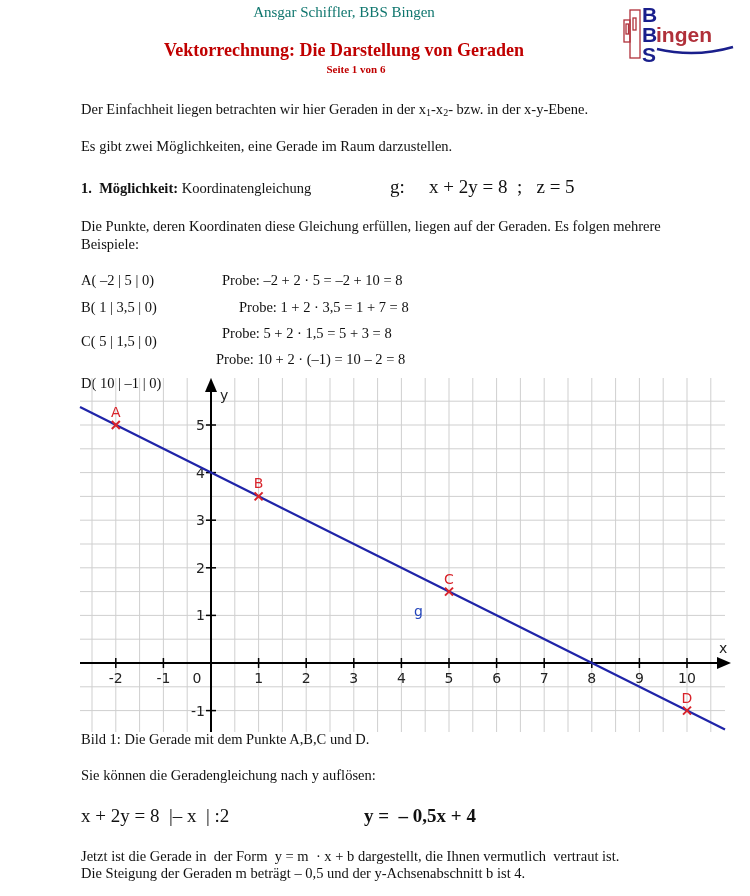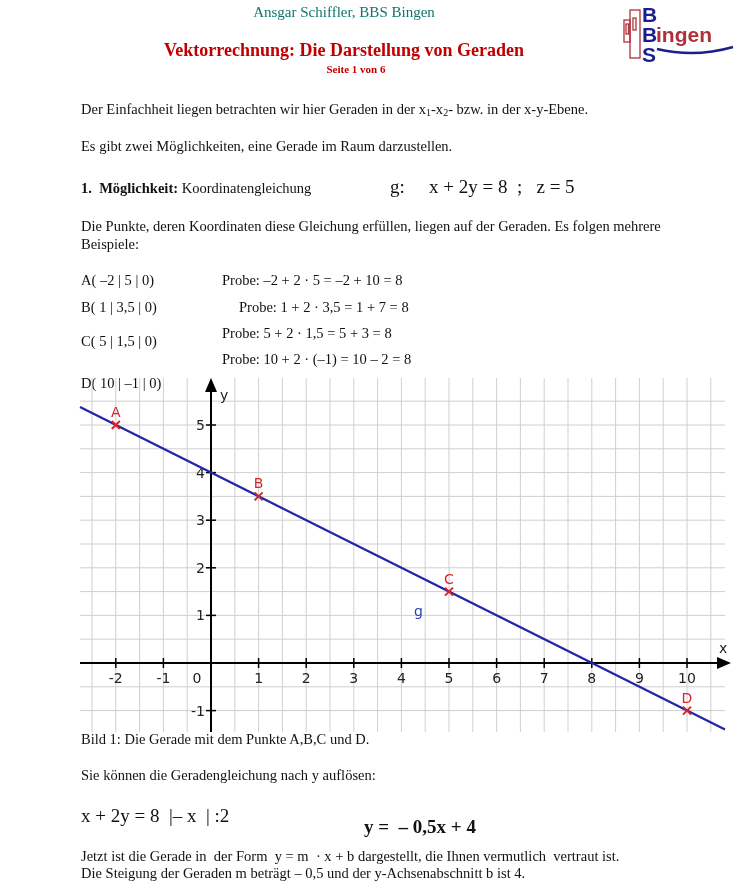--- a/index.html
+++ b/index.html
@@ -54,21 +54,21 @@
 <div class="abs p" style="top:218px;">Die Punkte, deren Koordinaten diese Gleichung erfüllen, liegen auf der Geraden. Es folgen mehrere</div>
 <div class="abs p" style="top:236px;">Beispiele:</div>
 
 <div class="abs p" style="top:272px;">A( –2 | 5 | 0)</div>
 <div class="abs p" style="left:222px; top:272px;">Probe: –2 + 2 · 5 = –2 + 10 = 8</div>
 <div class="abs p" style="top:299px;">B( 1 | 3,5 | 0)</div>
 <div class="abs p" style="left:222px; top:299px;margin-left:17px;">Probe: 1 + 2 · 3,5 = 1 + 7 = 8</div>
 <div class="abs p" style="top:333px;">C( 5 | 1,5 | 0)</div>
 <div class="abs p" style="left:222px; top:325px;">Probe: 5 + 2 · 1,5 = 5 + 3 = 8</div>
 <div class="abs p" style="top:351px;margin-top:24px;">D( 10 | –1 | 0)</div>
-<div class="abs p" style="left:222px; top:351px;">Probe: 10 + 2 · (–1) = 10 – 2  = 8</div>
+<div class="abs p" style="left:216px; top:351px;">Probe: 10 + 2 · (–1) = 10 – 2  = 8</div>
 
 <svg id="graph" width="750" height="365">
   <g id="grid">
       <line x1="211" y1="8" x2="211" y2="362" stroke="#cfcfcf" stroke-width="1"></line>
       <line x1="234.8" y1="8" x2="234.8" y2="362" stroke="#cfcfcf" stroke-width="1"></line>
       <line x1="258.6" y1="8" x2="258.6" y2="362" stroke="#cfcfcf" stroke-width="1"></line>
       <line x1="282.40000000000003" y1="8" x2="282.40000000000003" y2="362" stroke="#cfcfcf" stroke-width="1"></line>
       <line x1="306.20000000000005" y1="8" x2="306.20000000000005" y2="362" stroke="#cfcfcf" stroke-width="1"></line>
       <line x1="330.00000000000006" y1="8" x2="330.00000000000006" y2="362" stroke="#cfcfcf" stroke-width="1"></line>
       <line x1="353.80000000000007" y1="8" x2="353.80000000000007" y2="362" stroke="#cfcfcf" stroke-width="1"></line>
@@ -179,15 +179,15 @@
         <line x1="683" y1="344.6" x2="691" y2="336.6" stroke="#d8232a" stroke-width="2"></line>
         <text x="687" y="332.6" text-anchor="middle" class="lbl-pt">D</text>
       </g>
     </g>
 </svg>
 
 <div class="abs p" style="top:731px;">Bild 1: Die Gerade mit  dem Punkte A,B,C und D.</div>
 
 <div class="abs p" style="top:767px;">Sie können  die Geradengleichung nach  y auflösen:</div>
 <div class="abs eq-big" style="left:81px; top:805px; white-space:pre;">x + 2y = 8  |– x  | :2</div>
-<div class="abs eq-big bold" style="left:364px; top:805px; white-space:pre;margin-top:11px;">y =  – 0,5x + 4</div>
+<div class="abs eq-big bold" style="left:364px; top:805px; white-space:pre;">y =  – 0,5x + 4</div>
 <div class="abs p" style="top:848px; white-space:pre;text-align:center;">Jetzt ist die Gerade in  der Form  y = m  · x + b dargestellt, die Ihnen vermutlich  vertraut ist.</div>
 <div class="abs p" style="top:865px;">Die Steigung der Geraden m beträgt – 0,5 und der y-Achsenabschnitt b ist 4.</div>
 
 </body></html>

